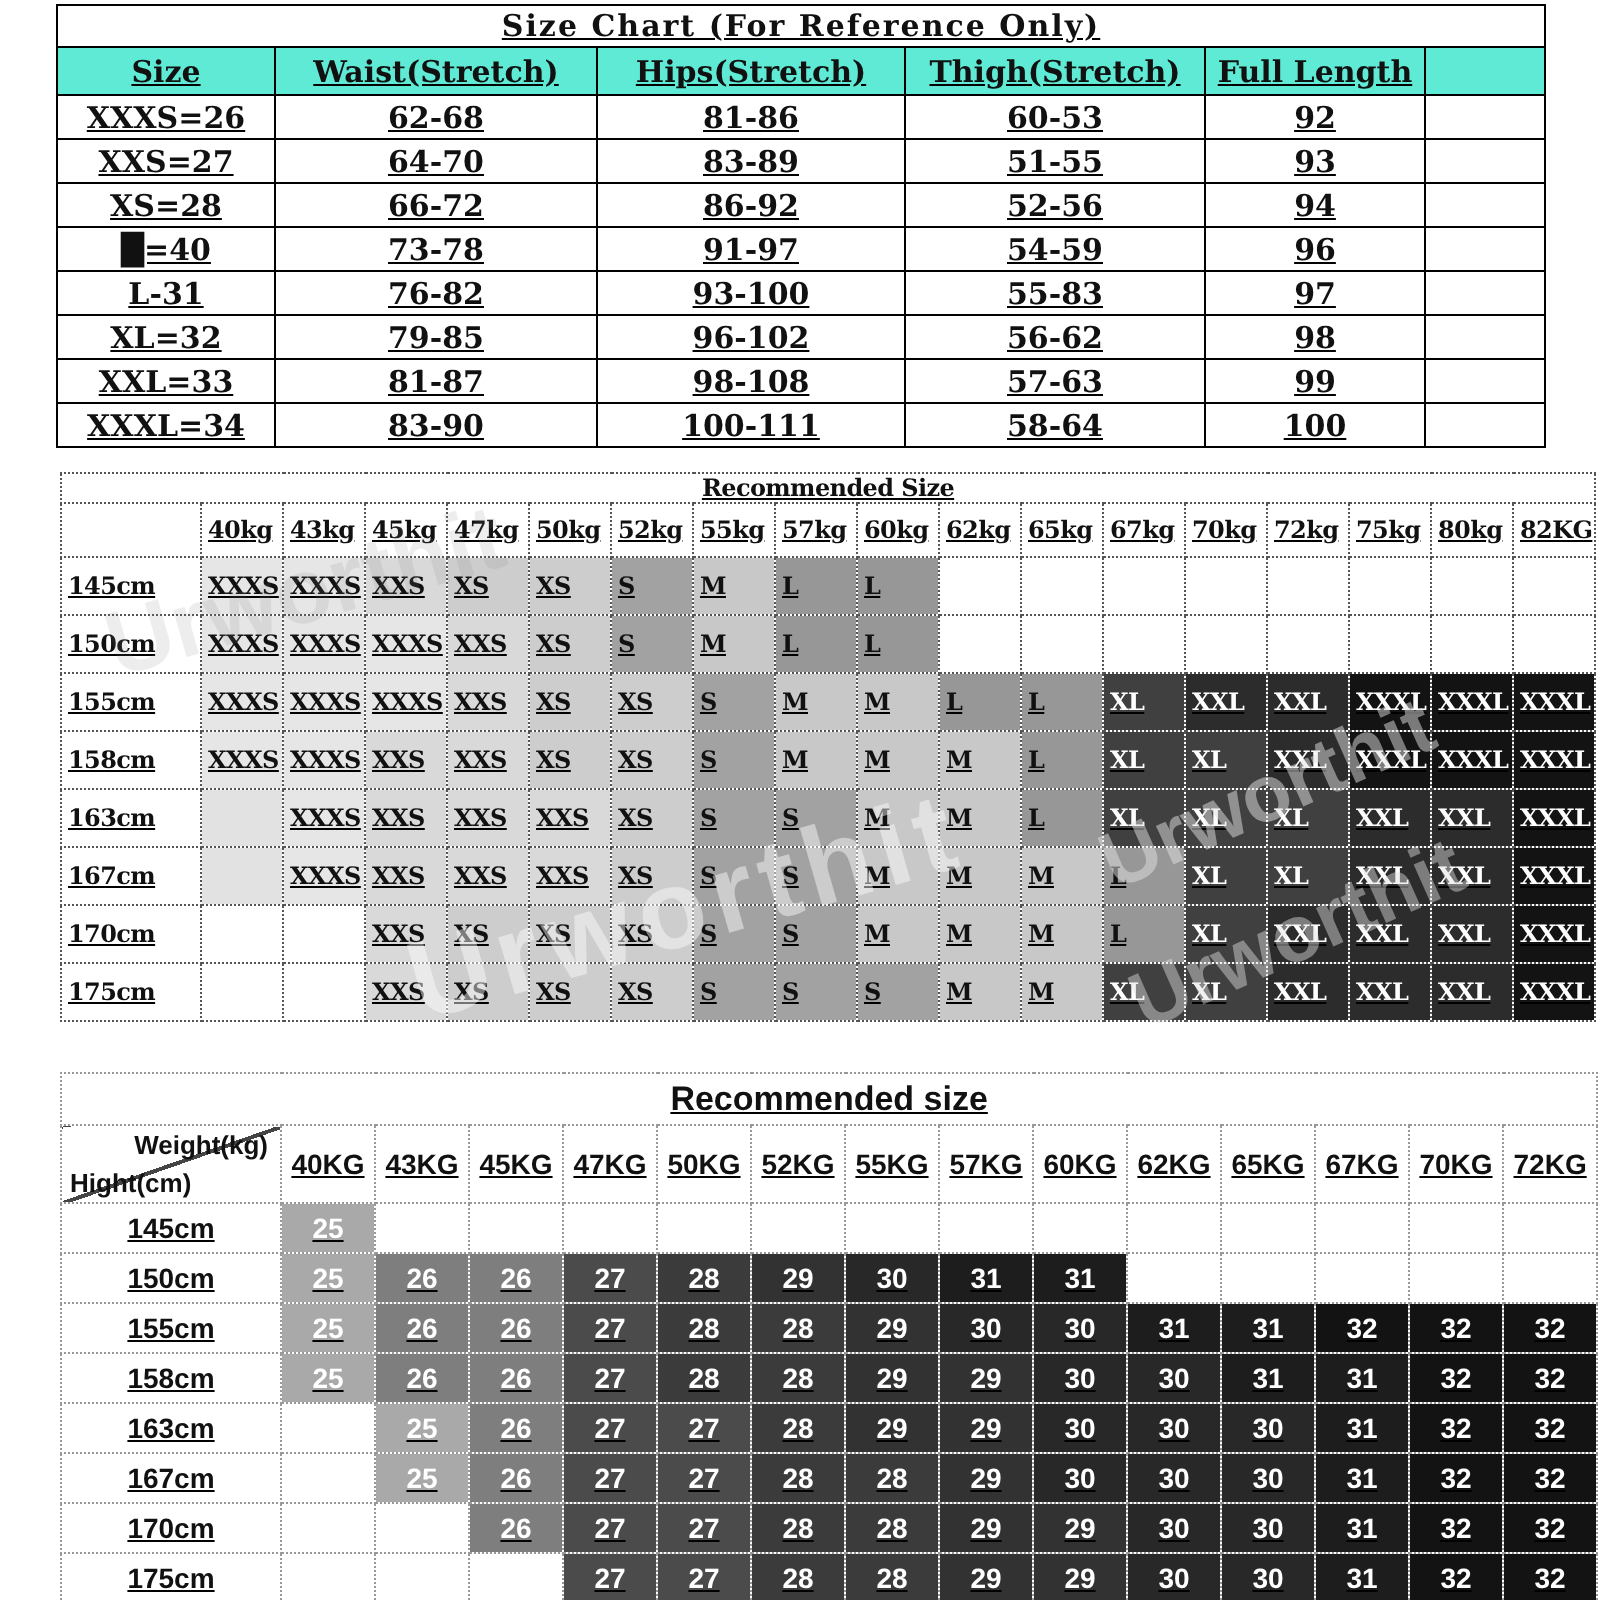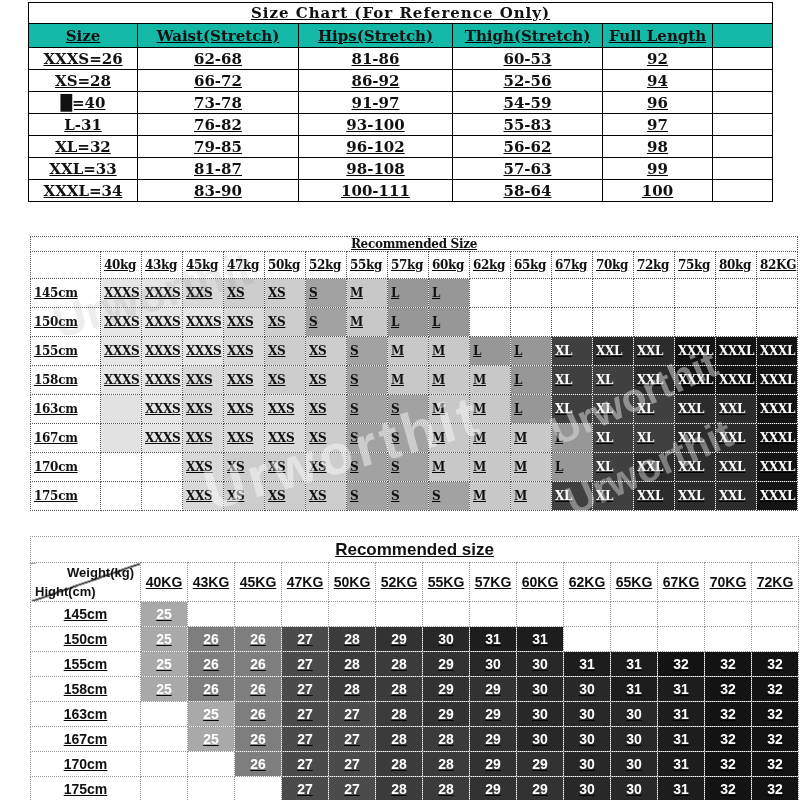--- a/index.html
+++ b/index.html
@@ -6,21 +6,21 @@
     font-family:"DejaVu Serif",serif;}
   .wrap{position:relative;width:800px;height:800px;}
   table{border-collapse:collapse;table-layout:fixed;text-decoration:underline;}
   td,th{overflow:hidden;white-space:nowrap;}
 
   
   #size-table{position:absolute;left:28px;top:2px;width:744px;}
   #size-table td,#size-table th{border:1px solid #000;font-weight:bold;color:#111;
     font-size:15px;text-align:center;height:21px;padding:0;}
   #size-table .t1-title{border:1px solid #000;font-size:15px;height:20px;letter-spacing:1px;}
-  #size-table thead tr.hdr th{height:23px;background:#14b8a6;}
+  #size-table thead tr.hdr th{height:23px;background:#5eead4;}
 
   
   #reco-size-table{position:absolute;left:30px;top:236px;width:766px;
     font-family:"DejaVu Serif",serif;}
   #reco-size-table td,#reco-size-table th{border:1px dotted #555;font-weight:bold;
     font-size:12px;letter-spacing:-0.3px;text-align:left;padding:0 0 0 3px;height:28px;color:#111;}
   #reco-size-table .t2-title{text-align:center;font-size:12px;height:14px;border:1px dotted #555;padding:0;}
   #reco-size-table thead tr.hdr th{height:26px;background:#fff;}
   #reco-size-table .rowhdr{background:#fff;}
 
@@ -72,20 +72,28 @@
           <th></th>
         </tr>
     </thead>
     <tbody id="t1-body">
         <tr>
           <td>XXXS=26</td>
           <td>62-68</td>
           <td>81-86</td>
           <td>60-53</td>
           <td>92</td>
+          <td></td>
+        </tr>
+        <tr>
+          <td>XXS=27</td>
+          <td>64-70</td>
+          <td>83-89</td>
+          <td>51-55</td>
+          <td>93</td>
           <td></td>
         </tr>
         <tr>
           <td>XS=28</td>
           <td>66-72</td>
           <td>86-92</td>
           <td>52-56</td>
           <td>94</td>
           <td></td>
         </tr>

